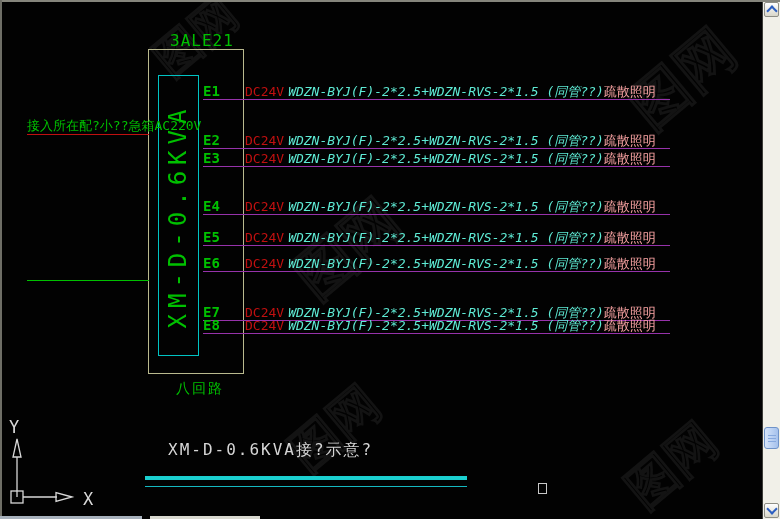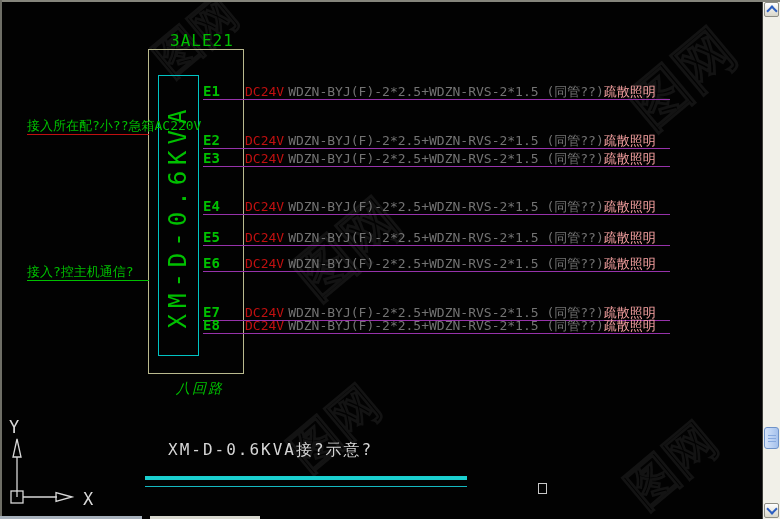--- a/index.html
+++ b/index.html
@@ -16,37 +16,37 @@
   .taskbar-sliver-b{left:150px;top:516px;width:110px;height:3px;background:#d8d8cf;}
 
   
   .outer-box{left:148px;top:49px;width:94px;height:323px;border:1px solid #b9b98e;}
   .inner-box{left:158px;top:75px;width:39px;height:279px;border:1px solid #00c3c3;}
   .vlabel{
     left:38px;top:196px;width:280px;height:40px;line-height:40px;text-align:center;
     transform:rotate(-90deg);color:#00c000;font-size:24px;letter-spacing:6px;white-space:nowrap;
   }
   .feeder-label{left:170px;top:31px;color:#00c000;font-size:16px;letter-spacing:1px;}
-  .bottom-label{left:176px;top:380px;color:#00c000;font-size:14px;letter-spacing:2px;font-style:italic;}
+  .bottom-label{left:176px;top:380px;color:#00c000;font-size:14px;letter-spacing:2px;}
 
   
   .note{color:#00c000;font-size:13px;white-space:nowrap;}
   .note-power{left:27px;top:117px;}
   .note-comm{left:27px;top:263px;}
   .power-line{left:27px;top:134px;width:122px;height:1px;background:#c01010;}
   .comm-line{left:27px;top:280px;width:122px;height:1px;background:#00c000;}
 
   
   .circuit-row{
     position:absolute;left:203px;width:467px;height:16px;line-height:16px;
     border-bottom:1px solid #9632aa;white-space:nowrap;font-size:13px;
   }
   .cid{display:inline-block;width:42px;color:#00c000;font-size:14px;font-weight:bold;}
   .cvolt{color:#c01010;margin-right:4px;}
-  .ccable{color:#737373;}
+  .ccable{color:#5eead4;font-style:italic;}
   .cload{color:#fca5a5;}
 
   
   .title-text{left:168px;top:440px;color:#d6d6d6;font-size:16px;letter-spacing:2px;white-space:nowrap;}
   .title-bar-thick{left:145px;top:476px;width:322px;height:4px;background:#1bd0d0;}
   .title-bar-thin{left:145px;top:486px;width:322px;height:1px;background:#15b8c0;}
 
   .grip-rect{left:538px;top:483px;width:7px;height:9px;border:1px solid #c8c8c8;}
 
   
@@ -99,21 +99,20 @@
   <div class="abs taskbar-sliver-b"></div>
 
   <div class="abs feeder-label">3ALE21</div>
   <div class="abs outer-box"></div>
   <div class="abs inner-box"></div>
   <div class="abs vlabel">XM-D-0.6KVA</div>
   <div class="abs bottom-label">八回路</div>
 
   <div class="abs note note-power">接入所在配?小??急箱AC220V</div>
   <div class="abs power-line"></div>
-  <div class="abs note note-comm">接入?控主机通信?</div>
   <div class="abs comm-line"></div>
 
   <div id="circuit-rows">
       <div class="circuit-row" style="top: 83px;"><span class="cid">E1</span><span class="cvolt">DC24V</span><span class="ccable">WDZN-BYJ(F)-2*2.5+WDZN-RVS-2*1.5 (同管??)</span><span class="cload">疏散照明</span></div>
       <div class="circuit-row" style="top: 132px;"><span class="cid">E2</span><span class="cvolt">DC24V</span><span class="ccable">WDZN-BYJ(F)-2*2.5+WDZN-RVS-2*1.5 (同管??)</span><span class="cload">疏散照明</span></div>
       <div class="circuit-row" style="top: 150px;"><span class="cid">E3</span><span class="cvolt">DC24V</span><span class="ccable">WDZN-BYJ(F)-2*2.5+WDZN-RVS-2*1.5 (同管??)</span><span class="cload">疏散照明</span></div>
       <div class="circuit-row" style="top: 198px;"><span class="cid">E4</span><span class="cvolt">DC24V</span><span class="ccable">WDZN-BYJ(F)-2*2.5+WDZN-RVS-2*1.5 (同管??)</span><span class="cload">疏散照明</span></div>
       <div class="circuit-row" style="top: 229px;"><span class="cid">E5</span><span class="cvolt">DC24V</span><span class="ccable">WDZN-BYJ(F)-2*2.5+WDZN-RVS-2*1.5 (同管??)</span><span class="cload">疏散照明</span></div>
       <div class="circuit-row" style="top: 255px;"><span class="cid">E6</span><span class="cvolt">DC24V</span><span class="ccable">WDZN-BYJ(F)-2*2.5+WDZN-RVS-2*1.5 (同管??)</span><span class="cload">疏散照明</span></div>
       <div class="circuit-row" style="top: 281px; margin-top: 23px;"><span class="cid">E7</span><span class="cvolt">DC24V</span><span class="ccable">WDZN-BYJ(F)-2*2.5+WDZN-RVS-2*1.5 (同管??)</span><span class="cload">疏散照明</span></div>

